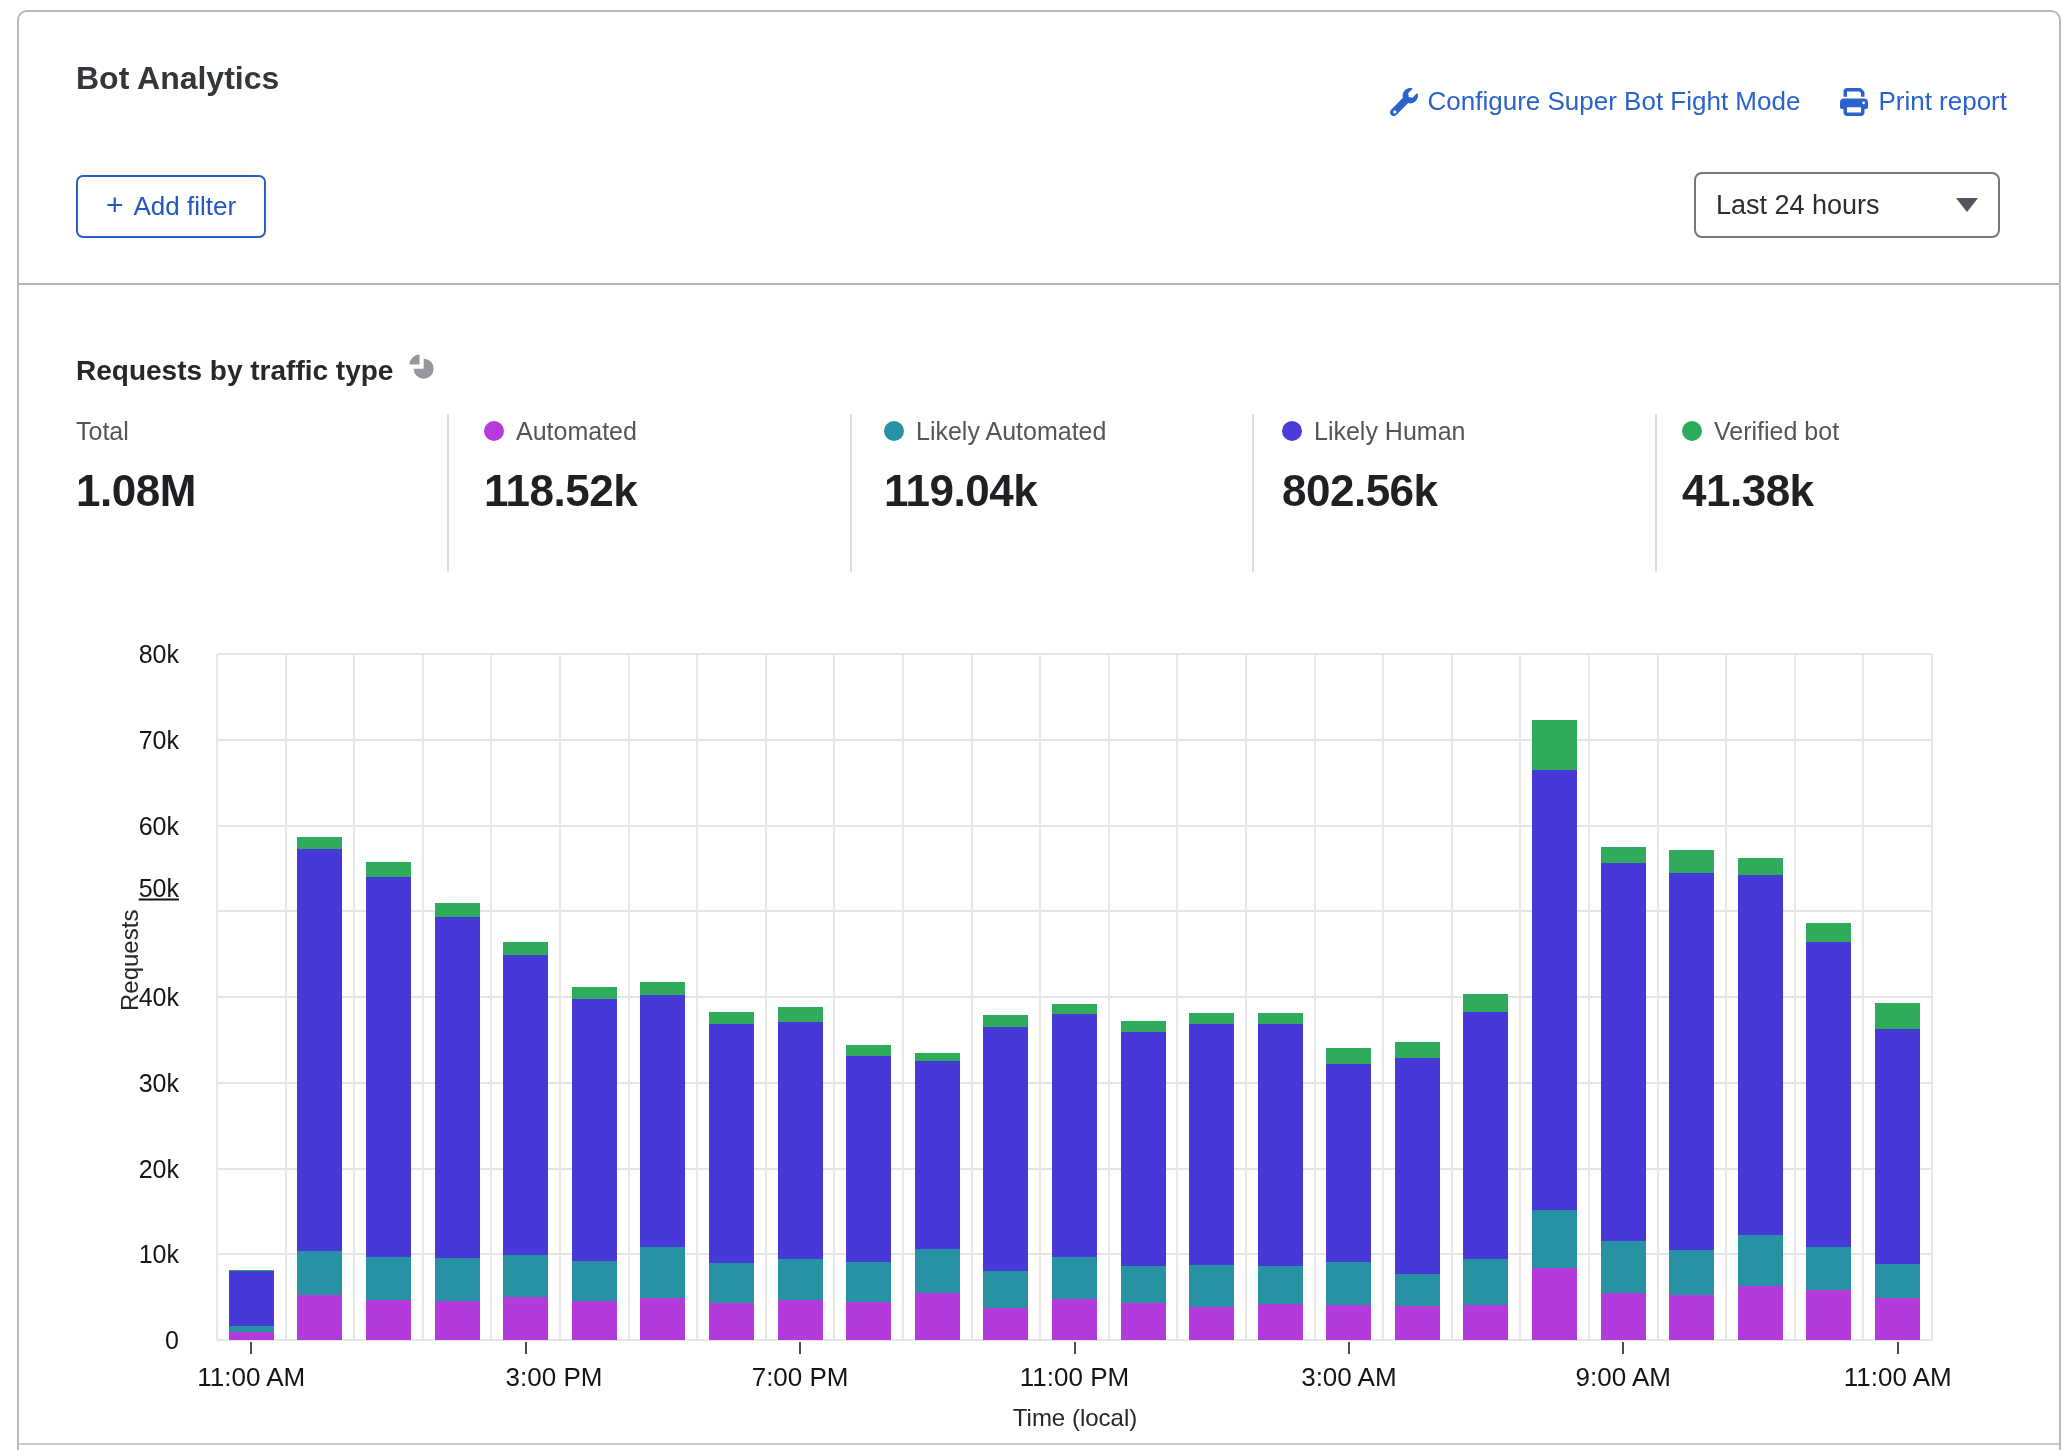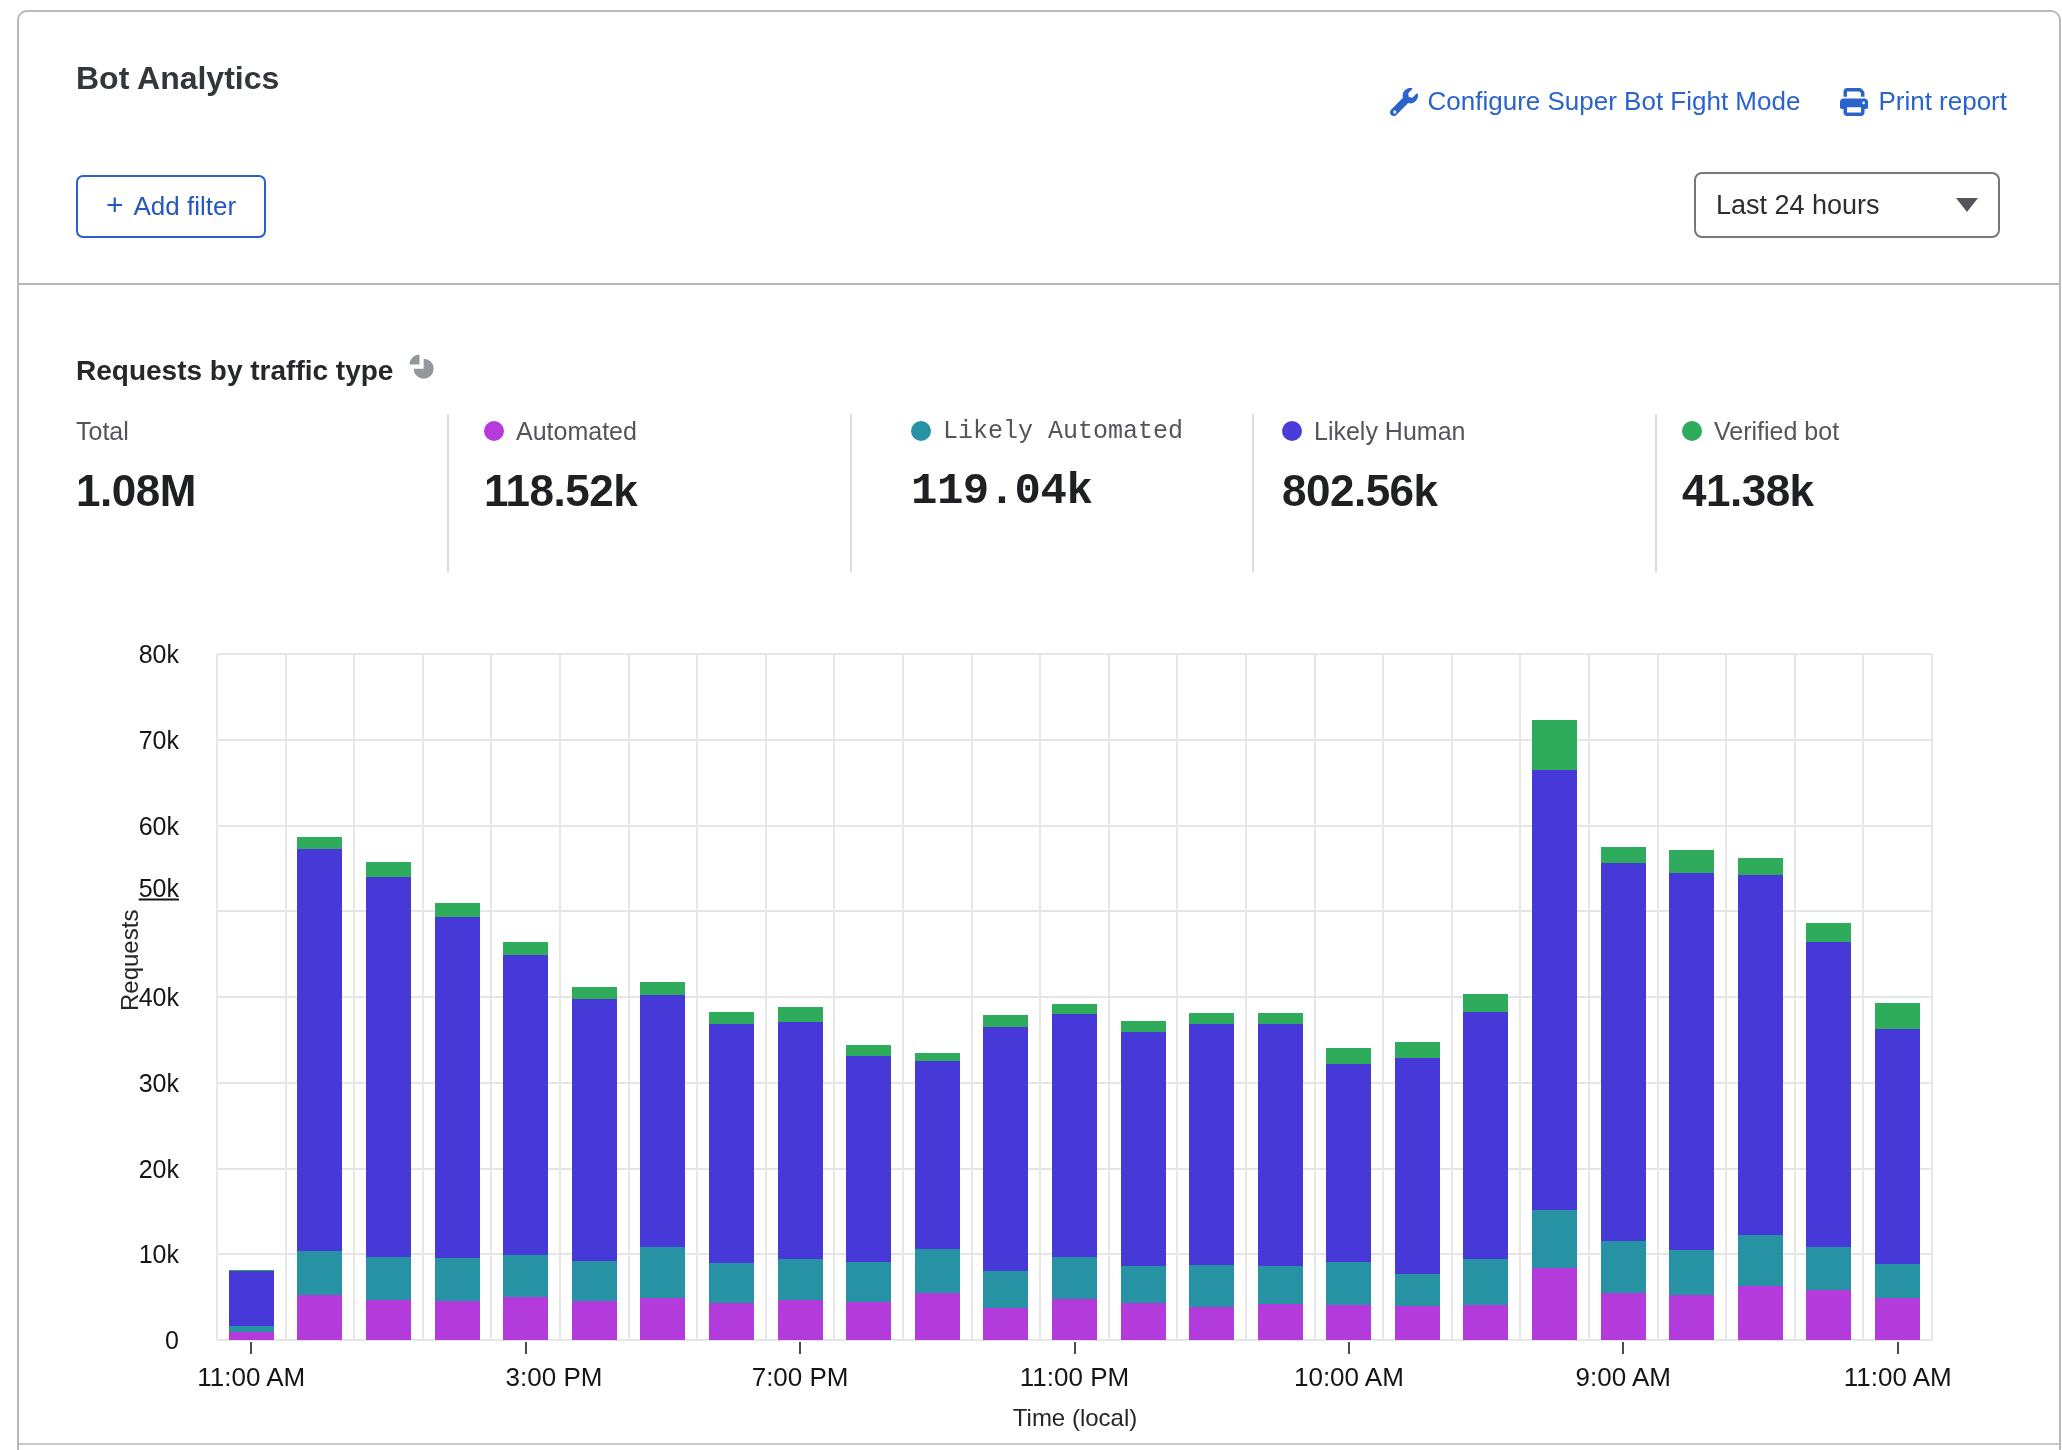--- a/index.html
+++ b/index.html
@@ -110,21 +110,21 @@
     </div>
     <div class="vsep" style="left:428px;"></div>
     <div class="stat-col" style="left:465px;">
       <div class="stat-head">
           <span class="stat-dot" style="background: rgb(183, 59, 220);"></span>
         <span class="stat-label">Automated</span>
         </div>
       <div class="stat-value">118.52k</div>
     </div>
     <div class="vsep" style="left:831px;"></div>
-    <div class="stat-col" style="left:892px;font-family:Liberation Mono, monospace;">
+    <div class="stat-col" style="left:865px;">
       <div class="stat-head">
           <span class="stat-dot" style="background: rgb(39, 146, 164);"></span>
         <span class="stat-label">Likely Automated</span>
         </div>
       <div class="stat-value">119.04k</div>
     </div>
     <div class="vsep" style="left:1233px;"></div>
     <div class="stat-col" style="left:1263px;">
       <div class="stat-head">
           <span class="stat-dot" style="background: rgb(74, 60, 217);"></span>
@@ -393,21 +393,21 @@
       <div class="ylab" style="top: 642px;">80k</div>
       <div class="xtick" style="left: 231.3px;"></div>
       <div class="xlab" style="left: 232.3px;">11:00 AM</div>
       <div class="xtick" style="left: 505.7px;"></div>
       <div class="xlab" style="left: 535px;">3:00 PM</div>
       <div class="xtick" style="left: 780.1px;"></div>
       <div class="xlab" style="left: 781.1px;">7:00 PM</div>
       <div class="xtick" style="left: 1054.5px;"></div>
       <div class="xlab" style="left: 1055.5px;">11:00 PM</div>
       <div class="xtick" style="left: 1328.9px;"></div>
-      <div class="xlab" style="left: 1329.9px;">10:00 AM</div>
+      <div class="xlab" style="left: 1329.9px;">3:00 AM</div>
       <div class="xtick" style="left: 1603.3px;"></div>
       <div class="xlab" style="left: 1604.3px;">9:00 AM</div>
       <div class="xtick" style="left: 1877.7px;"></div>
       <div class="xlab" style="left: 1878.7px;">11:00 AM</div>
     </div>
 
   <div class="y-axis-title">Requests</div>
   <div class="x-axis-title">Time (local)</div>
 
   <div class="bottom-divider"></div>

